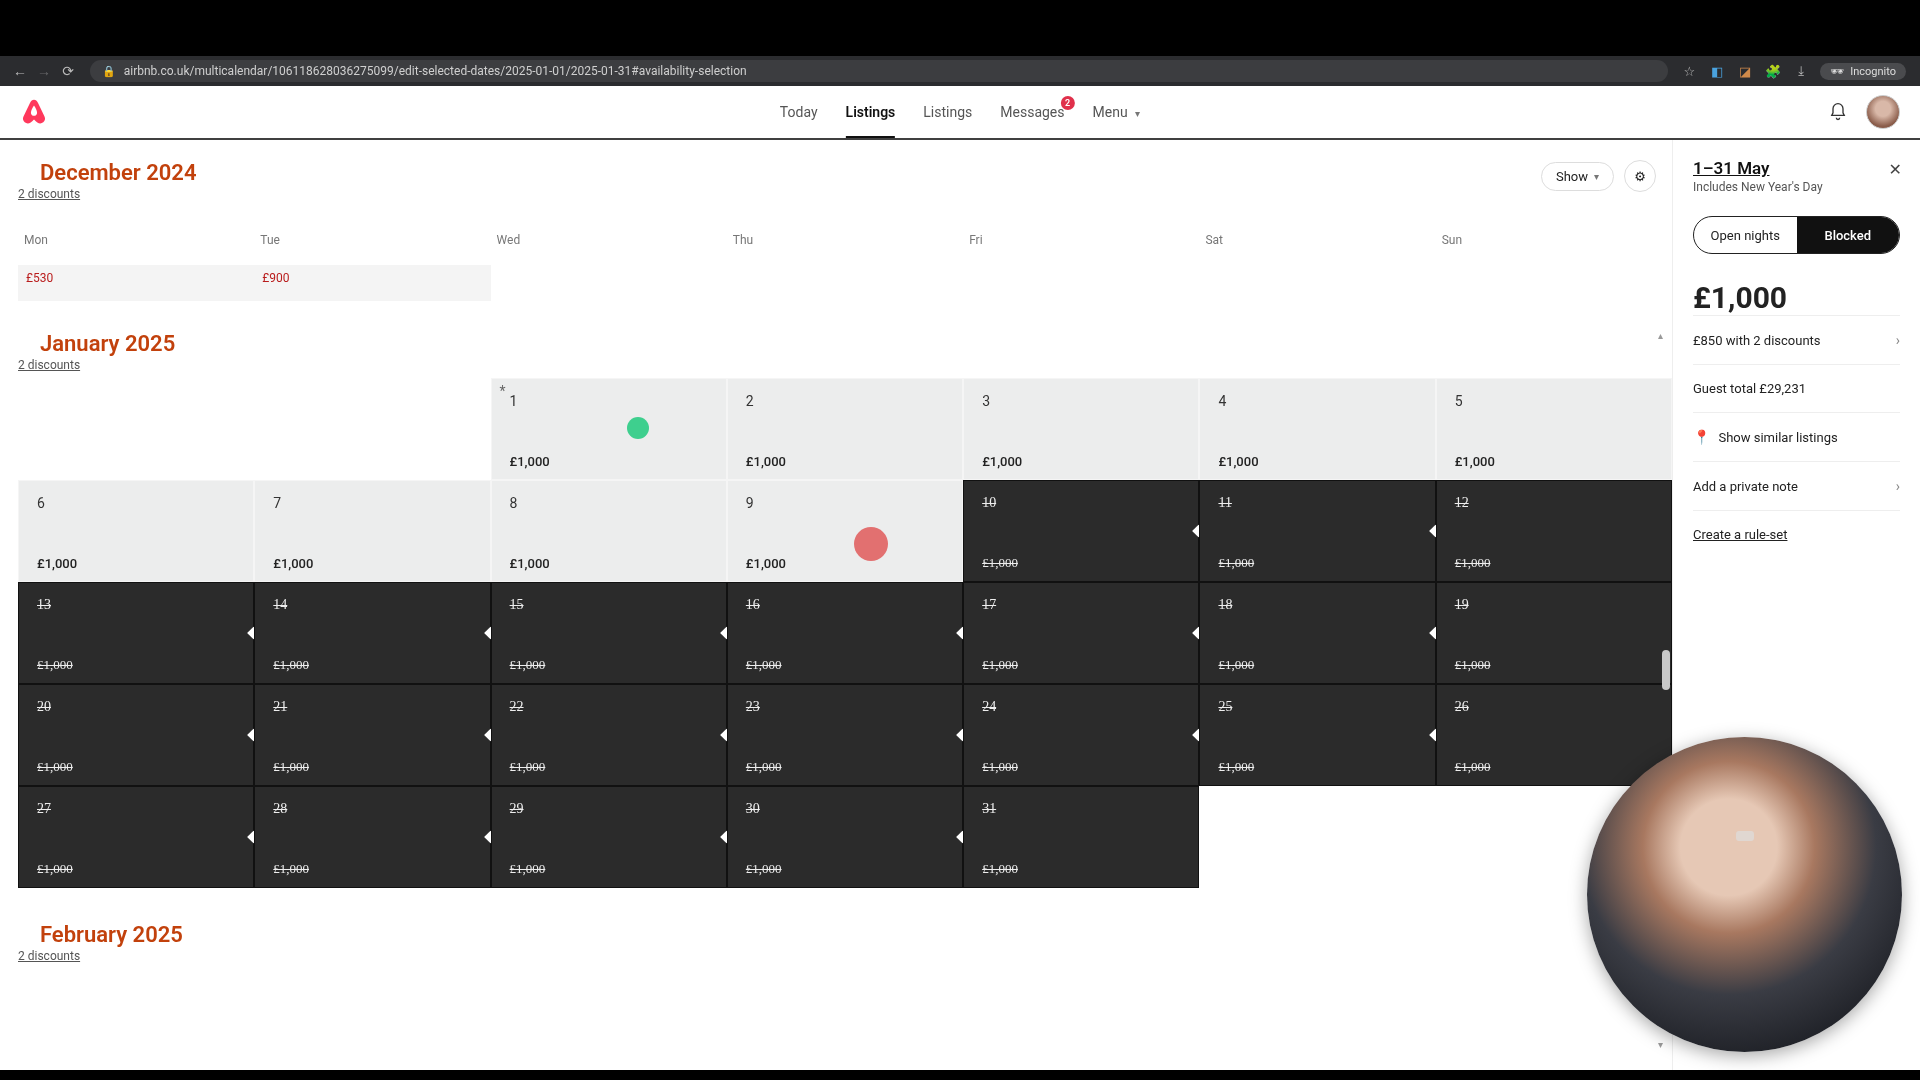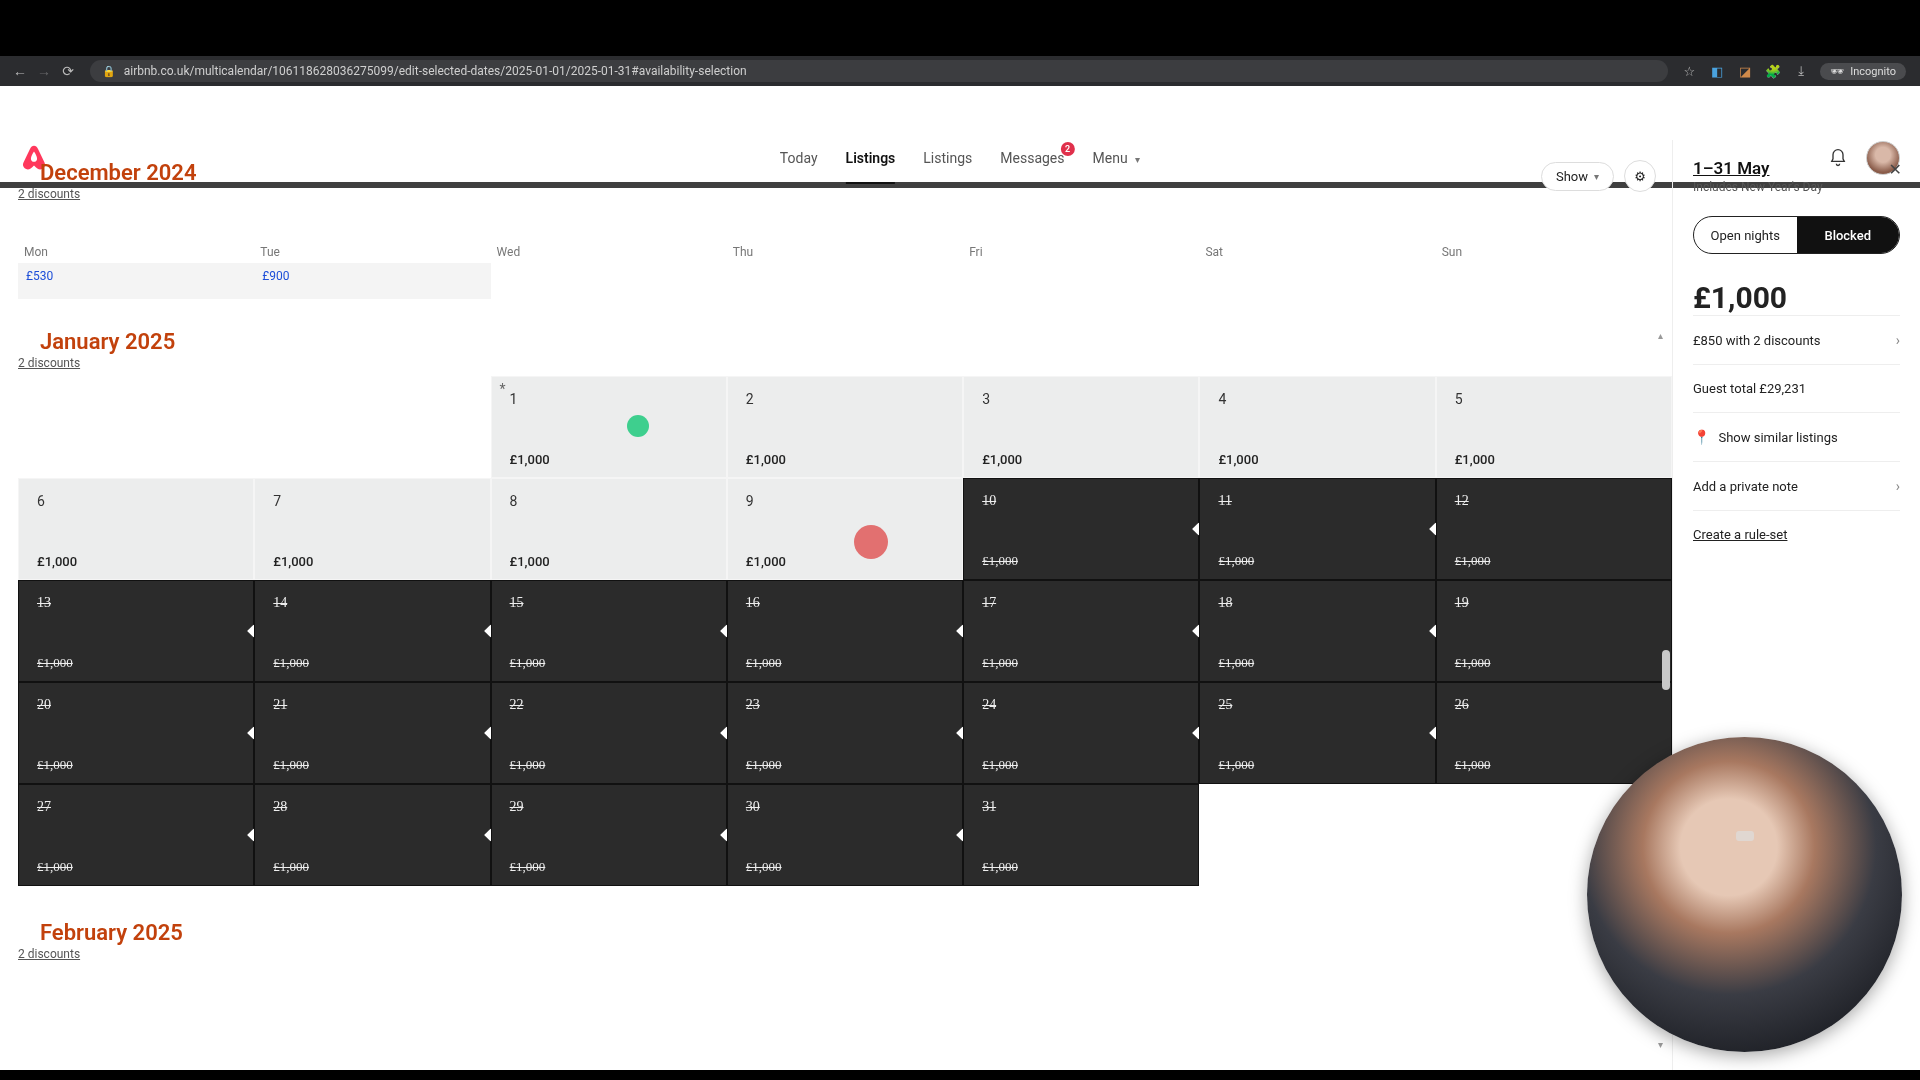--- a/index.html
+++ b/index.html
@@ -15,21 +15,21 @@
   .browser-bar .url-field { flex:1; background:#3c3d40; border-radius:14px; height:22px; display:flex; align-items:center; padding:0 12px; margin:0 8px; color:#cfcfcf; font-size:12px; }
   .browser-bar .url-field .lock { margin-right:8px; font-size:11px; }
   .browser-bar .right-icons { display:flex; align-items:center; gap:10px; padding:0 4px; }
   .browser-bar .right-icons .ic { width:18px; height:18px; display:flex; align-items:center; justify-content:center; color:#bbb; font-size:13px; }
   .browser-bar .incog-pill { display:flex; align-items:center; gap:6px; background:#4a4b4e; border-radius:12px; padding:2px 10px; font-size:11px; color:#ddd; }
 
   
   .page { position:absolute; top:86px; left:0; right:0; bottom:10px; background:#fff; overflow:hidden; }
 
   
-  .app-header { height:54px; border-bottom:6px solid #404040; display:flex; align-items:center; padding:0 20px; position:relative;margin-top:48px; }
+  .app-header { height:54px; border-bottom:2px solid #404040; display:flex; align-items:center; padding:0 20px; position:relative; }
   .logo { width:28px; height:28px; }
   .logo svg { width:100%; height:100%; }
   .nav { position:absolute; left:50%; transform:translateX(-50%); display:flex; gap:28px; align-items:center; }
   .nav a { font-size:14px; color:#555; text-decoration:none; cursor:pointer; position:relative; }
   .nav a.active { color:#111; font-weight:600; }
   .nav a.active::after { content:""; position:absolute; left:0; right:0; bottom:-18px; height:2px; background:#111; }
   .nav .badge { position:absolute; top:-8px; right:-10px; width:14px; height:14px; border-radius:50%; background:#e0304b; color:#fff; font-size:9px; display:flex; align-items:center; justify-content:center; font-weight:600; }
   .nav .menu-caret { font-size:10px; margin-left:4px; color:#777; }
   .header-right { position:absolute; right:20px; display:flex; align-items:center; gap:18px; }
   .bell { width:20px; height:20px; color:#333; }
@@ -43,26 +43,26 @@
   
   .month-block { margin-bottom:30px; }
   .month-title { font-size:22px; font-weight:600; color:#c2410c;margin-left:22px; }
   .discount-link { font-size:12px; text-decoration:underline; color:#555; cursor:pointer; display:inline-block; margin-top:2px; }
 
   .top-controls { position:absolute; top:20px; right:16px; display:flex; gap:10px; align-items:center; }
   .show-btn { border:1px solid #ddd; border-radius:20px; padding:6px 14px; font-size:13px; display:flex; align-items:center; gap:6px; cursor:pointer; background:#fff; }
   .gear-btn { width:32px; height:32px; border:1px solid #ddd; border-radius:50%; display:flex; align-items:center; justify-content:center; cursor:pointer; background:#fff; }
 
   
-  .weekday-row { display:grid; grid-template-columns:repeat(7,1fr); margin-top:40px; }
+  .weekday-row { display:grid; grid-template-columns:repeat(7,1fr); margin-top:28px; }
   .weekday-row div { font-size:12px; color:#777; padding:4px 6px; }
 
   
   .dec-tail { display:grid; grid-template-columns:repeat(7,1fr); }
-  .dec-tail .cell { height:36px; padding:6px 8px; font-size:12px; color:#1d4ed8; background:#f4f4f4; }
+  .dec-tail .cell { height:36px; padding:6px 8px; font-size:12px; color:#b91c1c; background:#f4f4f4;margin-top:14px; }
   .dec-tail .cell.empty { background:#fff; }
 
   
   .cal-grid { display:grid; grid-template-columns:repeat(7,1fr); margin-top:6px; }
   .day { position:relative; height:102px; padding:14px 18px 10px; display:flex; flex-direction:column; justify-content:space-between; cursor:pointer; }
   .day.blank { background:#fff; cursor:default; }
   .day.open { background:#eceded; color:#333; border:1px solid #f5f5f5; }
   .day.blocked { background:#2b2b2b; color:#eee; border:1px solid #111; }
   .day .num { font-size:14px; }
   .day.blocked .num, .day.blocked .price { text-decoration:line-through; text-decoration-thickness:1px;font-family:Liberation Serif, serif; }

